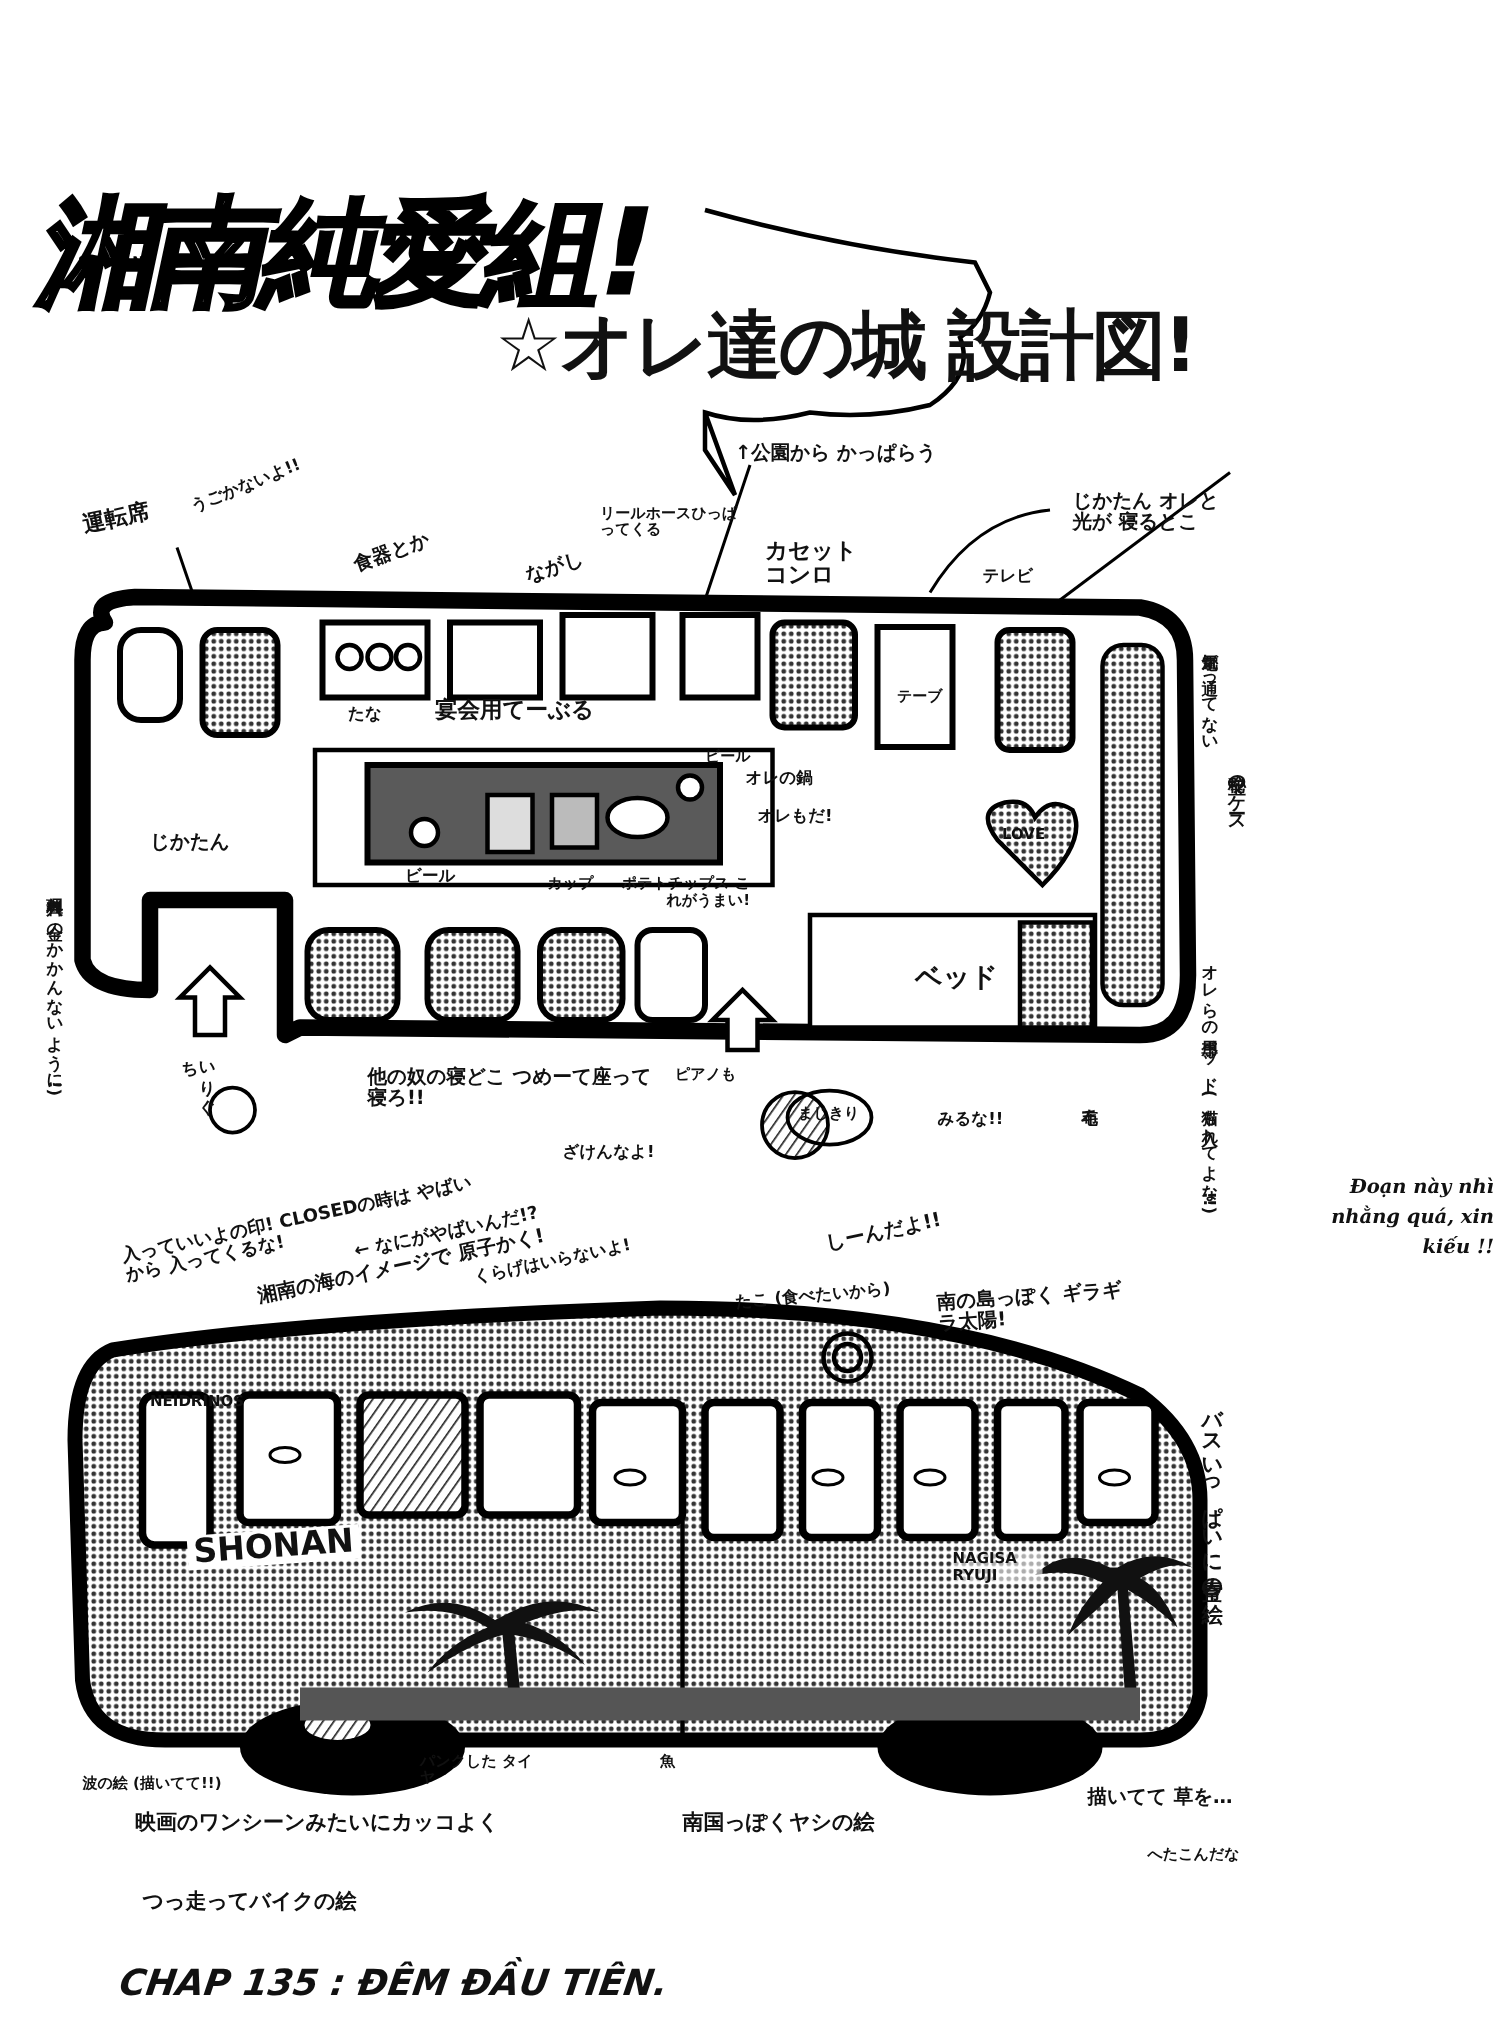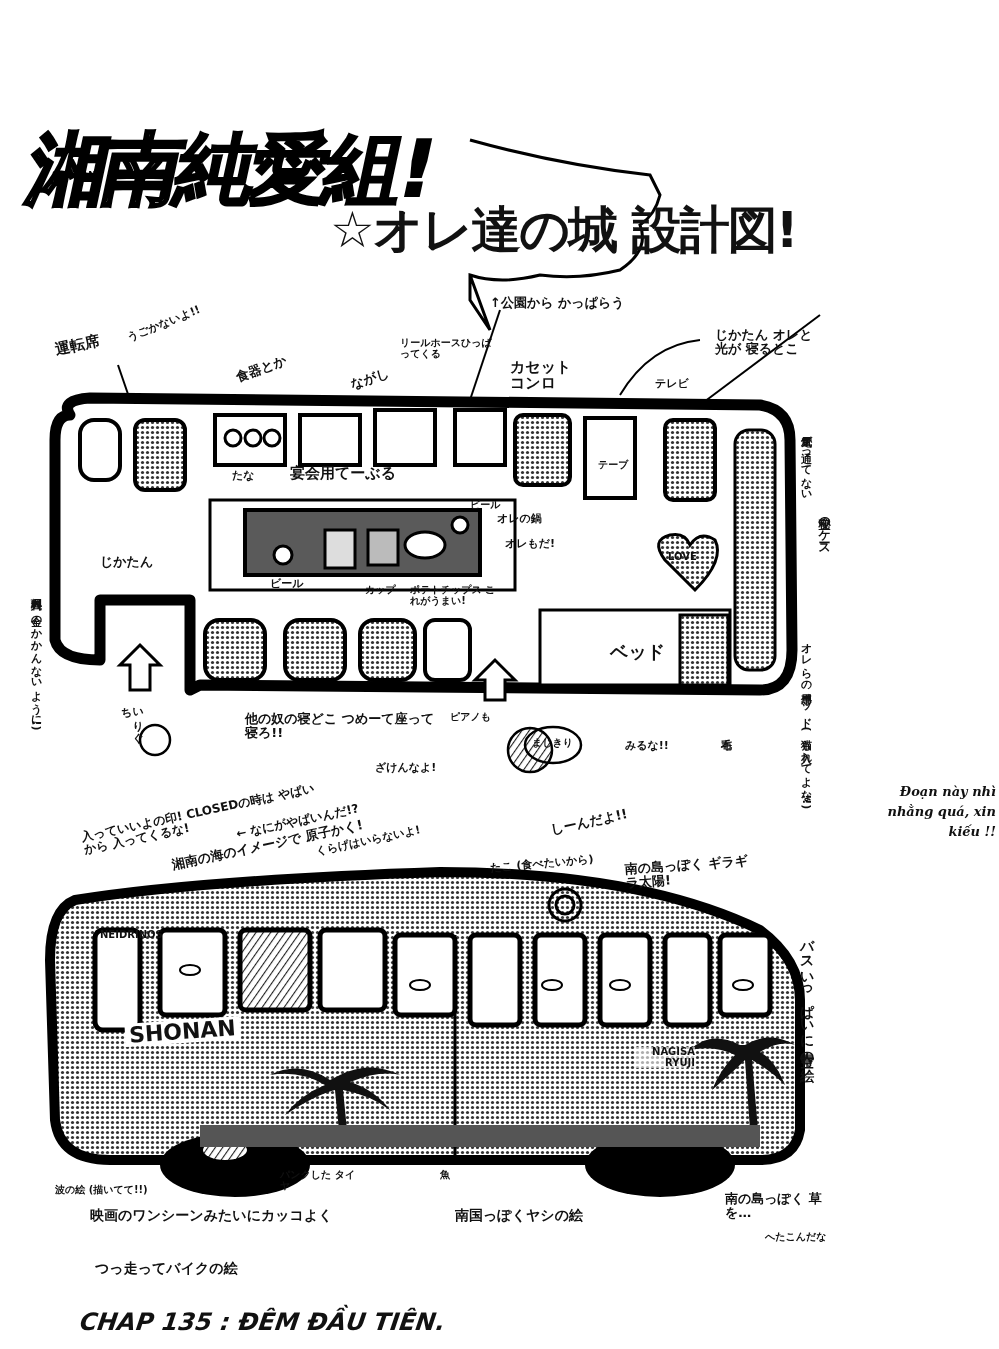--- a/index.html
+++ b/index.html
@@ -140,21 +140,21 @@
 <div class="abs note" style="left:715px;top:328px;width:100px;white-space:normal;">じかたん オレと光が 寝るとこ</div>
 <div class="abs note" style="left:655px;top:378px;font-size:11px;">テレビ</div>
 <div class="abs vnote" style="left:800px;top:428px;height:90px;font-size:11px;">電気が 通ってない</div>
 <div class="abs note" style="left:290px;top:466px;font-size:15px;">宴会用てーぶる</div>
 <div class="abs note" style="left:232px;top:470px;font-size:11px;">たな</div>
 <div class="abs note" style="left:470px;top:500px;font-size:10px;">ビール</div>
 <div class="abs note" style="left:270px;top:578px;font-size:11px;">ビール</div>
 <div class="abs note" style="left:497px;top:513px;font-size:11px;">オレの鍋</div>
 <div class="abs note" style="left:505px;top:538px;font-size:11px;">オレもだ!</div>
 <div class="abs note" style="left:365px;top:585px;font-size:10px;">カップ</div>
-<div class="abs note" style="left:410px;top:585px;width:90px;white-space:normal;font-size:10px;">ポテトチップス これがうまい!</div>
+<div class="abs note" style="left:410px;top:585px;width:90px;white-space:normal;font-size:10px;text-align:right;">ポテトチップス これがうまい!</div>
 <div class="abs note" style="left:100px;top:555px;text-align:right;">じかたん</div>
 <div class="abs vnote" style="left:30px;top:590px;height:170px;font-size:11px;">料理入れ(金のかかんないように!)</div>
 <div class="abs vnote" style="left:120px;top:700px;height:50px;font-size:11px;">いりぐち</div>
 <div class="abs note" style="left:598px;top:460px;font-size:10px;">テーブ</div>
 <div class="abs note" style="left:668px;top:552px;font-size:10px;">LOVE</div>
 <div class="abs note" style="left:570px;top:643px;font-size:18px;margin-left:40px;">ベッド</div>
 <div class="abs vnote" style="left:818px;top:508px;height:120px;font-size:12px;">秘宝のケース</div>
 <div class="abs vnote" style="left:800px;top:635px;height:200px;font-size:11px;">オレらの専用ベッド (猫も入れてよな!!)</div>
 <div class="abs note" style="left:245px;top:712px;width:200px;white-space:normal;">他の奴の寝どこ つめーて座って寝ろ!!</div>
 <div class="abs note" style="left:375px;top:762px;font-size:11px;">ざけんなよ!</div>
@@ -164,26 +164,26 @@
 <div class="abs vnote" style="left:720px;top:730px;height:80px;font-size:11px;">毛布</div>
 
 <div class="abs note" style="left:80px;top:805px;width:250px;white-space:normal;transform:rotate(-12deg);font-size:12px;">入っていいよの印! CLOSEDの時は やばいから 入ってくるな!</div>
 <div class="abs note" style="left:175px;top:815px;transform:rotate(-12deg);font-size:12px;margin-left:60px;">← なにがやばいんだ!?</div>
 <div class="abs note" style="left:170px;top:838px;transform:rotate(-12deg);">湘南の海のイメージで 原子かく!</div>
 <div class="abs note" style="left:315px;top:835px;transform:rotate(-12deg);font-size:11px;">くらげはいらないよ!</div>
 <div class="abs note" style="left:550px;top:815px;transform:rotate(-12deg);">しーんだよ!!</div>
 <div class="abs note" style="left:490px;top:858px;font-size:11px;transform:rotate(-5deg);">たこ (食べたいから)</div>
 <div class="abs note" style="left:625px;top:858px;width:130px;white-space:normal;transform:rotate(-4deg);">南の島っぽく ギラギラ太陽!</div>
 <div class="abs vnote" style="left:800px;top:930px;height:200px;font-size:14px;">バスいっぱいに青空の絵</div>
-<div class="abs note" style="left:635px;top:1035px;width:60px;white-space:normal;text-align:right;font-size:10px;background:rgba(255,255,255,0.6);margin-top:12px;">NAGISA RYUJI</div>
+<div class="abs note" style="left:635px;top:1035px;width:60px;white-space:normal;text-align:left;font-size:10px;background:rgba(255,255,255,0.6);">NAGISA RYUJI</div>
 <div class="abs note" style="left:125px;top:1020px;font-size:22px;background:#fff;padding:0 4px;transform:rotate(-4deg);">SHONAN</div>
 <div class="abs note" style="left:100px;top:930px;font-size:10px;">NEIDRINOS</div>
 <div class="abs note" style="left:280px;top:1170px;width:80px;white-space:normal;font-size:10px;">パンクした タイヤ</div>
 <div class="abs note" style="left:440px;top:1170px;font-size:10px;">魚</div>
 <div class="abs note" style="left:55px;top:1185px;width:110px;white-space:normal;font-size:10px;">波の絵 (描いてて!!)</div>
 <div class="abs note" style="left:90px;top:1208px;font-size:14px;">映画のワンシーンみたいにカッコよく</div>
 <div class="abs note" style="left:95px;top:1228px;font-size:14px;margin-top:33px;">つっ走ってバイクの絵</div>
 <div class="abs note" style="left:455px;top:1208px;font-size:14px;">南国っぽくヤシの絵</div>
-<div class="abs note" style="left:725px;top:1192px;width:110px;white-space:normal;">南の島っぽく 草を…</div>
+<div class="abs note" style="left:725px;top:1192px;width:110px;white-space:normal;">描いてて 草を…</div>
 <div class="abs note" style="left:765px;top:1232px;font-size:10px;">へたこんだな</div>
 
 <div class="abs translator-note">Đoạn này nhì nhằng quá, xin kiếu !!</div>
 <div class="abs chap">CHAP 135 : ĐÊM ĐẦU TIÊN.</div>
 
 </body></html>

